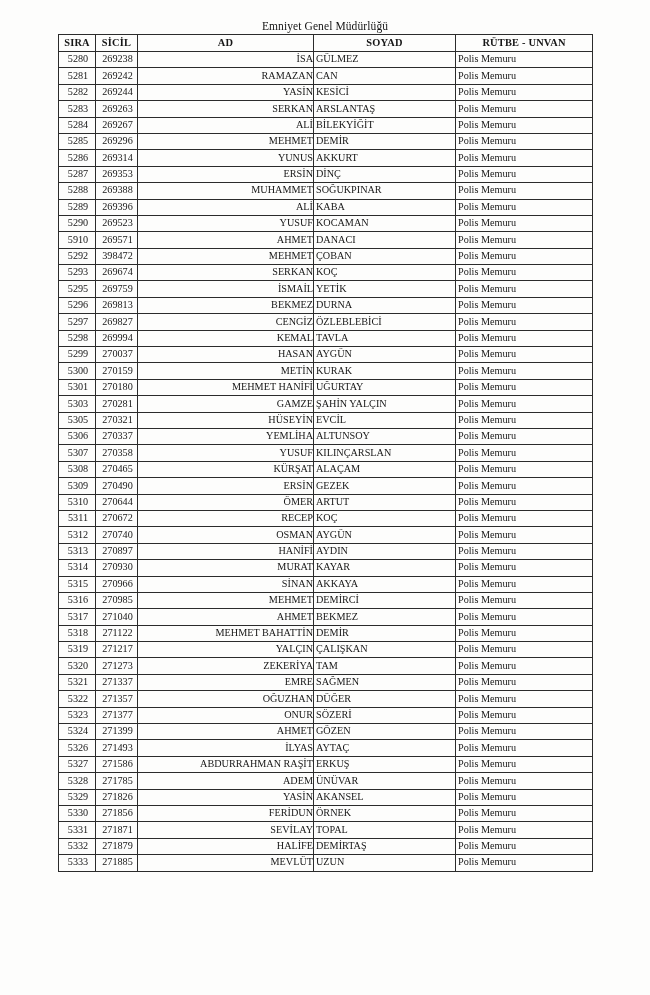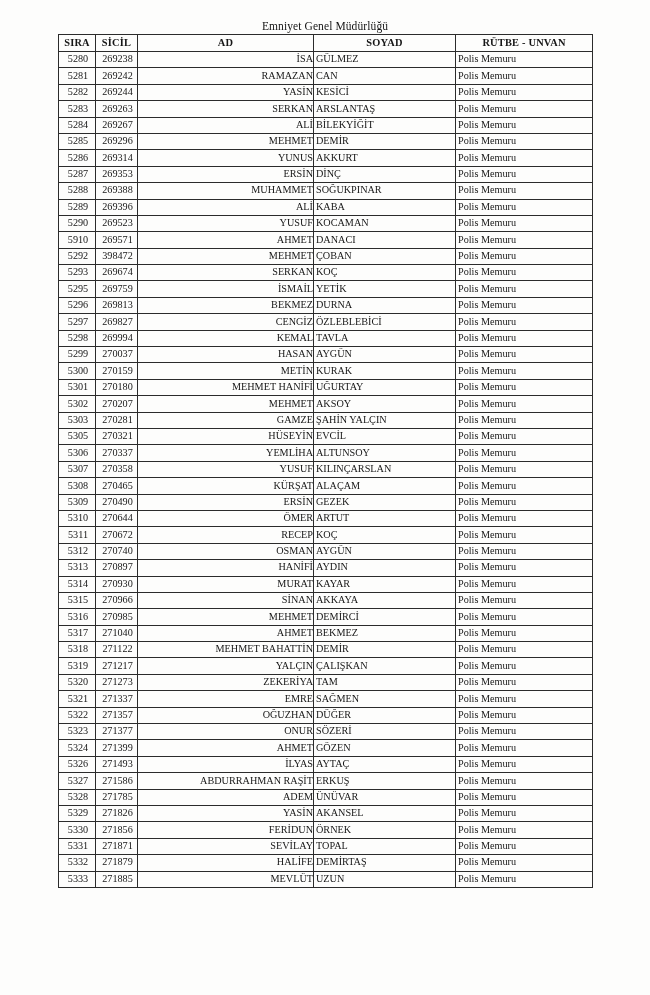--- a/index.html
+++ b/index.html
@@ -241,27 +241,20 @@
             <td class="rutbe">Polis Memuru</td>
           </tr>
           <tr>
             <td class="sira">5301</td>
             <td class="sicil">270180</td>
             <td class="ad">MEHMET HANİFİ</td>
             <td class="soyad">UĞURTAY</td>
             <td class="rutbe">Polis Memuru</td>
           </tr>
           <tr>
-            <td class="sira">5302</td>
-            <td class="sicil">270207</td>
-            <td class="ad">MEHMET</td>
-            <td class="soyad">AKSOY</td>
-            <td class="rutbe">Polis Memuru</td>
-          </tr>
-          <tr>
             <td class="sira">5303</td>
             <td class="sicil">270281</td>
             <td class="ad">GAMZE</td>
             <td class="soyad">ŞAHİN YALÇIN</td>
             <td class="rutbe">Polis Memuru</td>
           </tr>
           <tr>
             <td class="sira">5305</td>
             <td class="sicil">270321</td>
             <td class="ad">HÜSEYİN</td>

